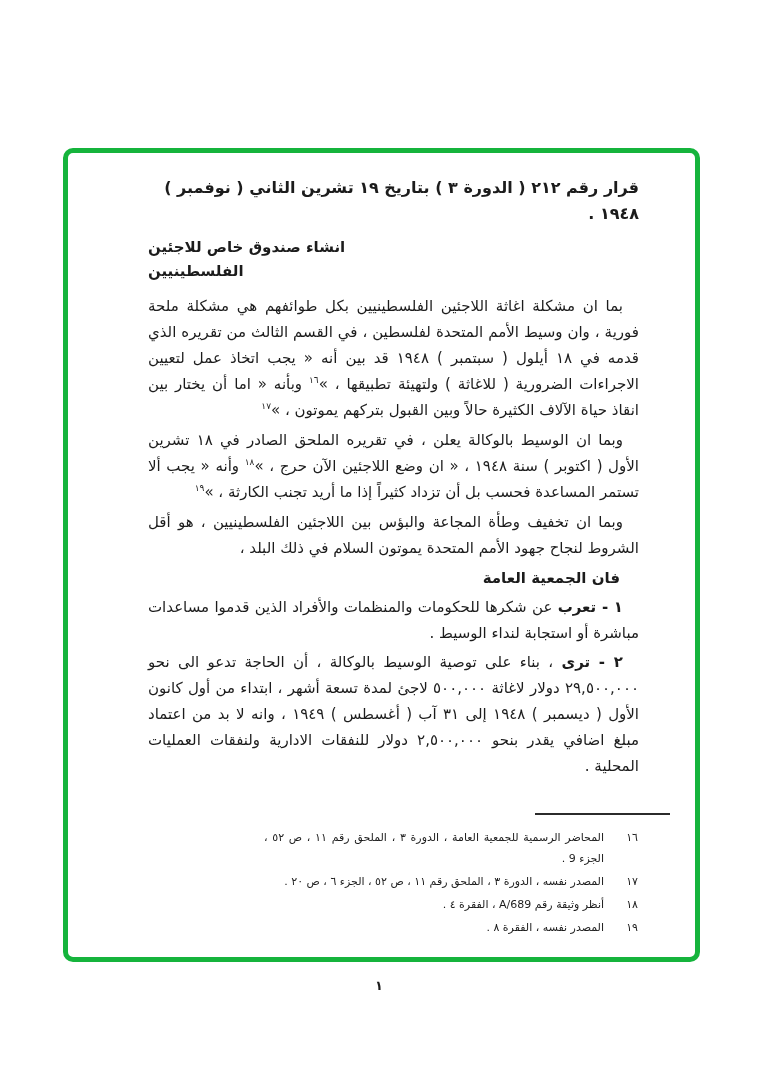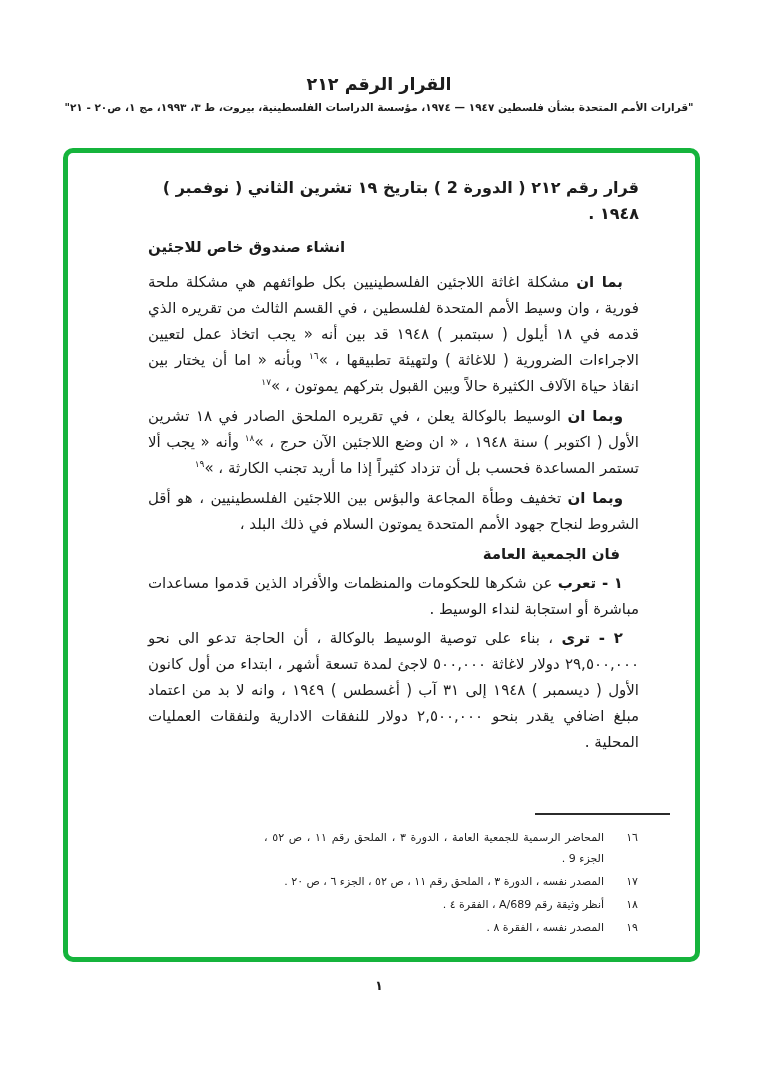--- a/index.html
+++ b/index.html
@@ -36,21 +36,21 @@
     text-align: justify;
   }
 
   .res-heading { font-weight: bold; font-size: 16px; line-height: 26px; text-align: right; margin-bottom: 8px; }
   .res-heading .line { display: block; }
 
   .res-subject { text-align: left; font-weight: bold; font-size: 15px; line-height: 24px; margin-bottom: 10px; }
   .res-subject .line { display: block; }
 
   .para { margin-bottom: 4px; text-indent: 16px; }
-  .para .lead { font-weight: bold; }
+  .para .lead { font-weight: normal; }
   sup.ref { font-size: 9px; line-height: 0; vertical-align: 6px; }
 
   .op-heading { font-weight: bold; margin: 4px 13px 3px; text-indent: 6px; }
 
   .op-item { margin-bottom: 3px; text-indent: 16px; }
   .op-item .num, .op-item .lead { font-weight: bold; }
 
   
   .footnotes {
     position: absolute;
@@ -73,35 +73,32 @@
     text-align: center;
     font-size: 13px;
     font-weight: bold;
   }
 </style>
 </head>
 <body>
 
 <div class="page">
 
-  <div class="page-header">
-    <div class="doc-title">القرار الرقم ٢١٢</div>
-    <div class="doc-citation">"قرارات الأمم المتحدة بشأن فلسطين ١٩٤٧ — ١٩٧٤، مؤسسة الدراسات الفلسطينية، بيروت، ط ٣، ١٩٩٣، مج ١، ص٢٠ - ٢١"</div>
-  </div>
 
   <div class="doc-frame">
     <div class="doc-content">
 
       <div class="res-heading">
-        <span class="line">قرار رقم ٢١٢ ( الدورة 2 ) بتاريخ ١٩ تشرين الثاني ( نوفمبر )</span>
+        <span class="line">قرار رقم ٢١٢ ( الدورة ٣ ) بتاريخ ١٩ تشرين الثاني ( نوفمبر )</span>
         <span class="line">١٩٤٨ .</span>
       </div>
 
       <div class="res-subject">
         <span class="line">انشاء صندوق خاص للاجئين</span>
+        <span class="line">الفلسطينيين</span>
       </div>
 
       <p class="para"><span class="lead">بما ان</span><span> مشكلة اغاثة اللاجئين الفلسطينيين بكل طوائفهم هي مشكلة ملحة فورية ، وان وسيط الأمم المتحدة لفلسطين ، في القسم الثالث من تقريره الذي قدمه في ١٨ أيلول ( سبتمبر ) ١٩٤٨ قد بين أنه « يجب اتخاذ عمل لتعيين الاجراءات الضرورية ( للاغاثة ) ولتهيئة تطبيقها ، »</span><sup class="ref">١٦</sup><span> وبأنه « اما أن يختار بين انقاذ حياة الآلاف الكثيرة حالاً وبين القبول بتركهم يموتون ، »</span><sup class="ref">١٧</sup></p>
 
       <p class="para"><span class="lead">وبما ان</span><span> الوسيط بالوكالة يعلن ، في تقريره الملحق الصادر في ١٨ تشرين الأول ( اكتوبر ) سنة ١٩٤٨ ، « ان وضع اللاجئين الآن حرج ، »</span><sup class="ref">١٨</sup><span> وأنه « يجب ألا تستمر المساعدة فحسب بل أن تزداد كثيراً إذا ما أريد تجنب الكارثة ، »</span><sup class="ref">١٩</sup></p>
 
       <p class="para"><span class="lead">وبما ان</span><span> تخفيف وطأة المجاعة والبؤس بين اللاجئين الفلسطينيين ، هو أقل الشروط لنجاح جهود الأمم المتحدة يموتون السلام في ذلك البلد ،</span></p>
 
       <p class="op-heading">فان الجمعية العامة</p>
 

